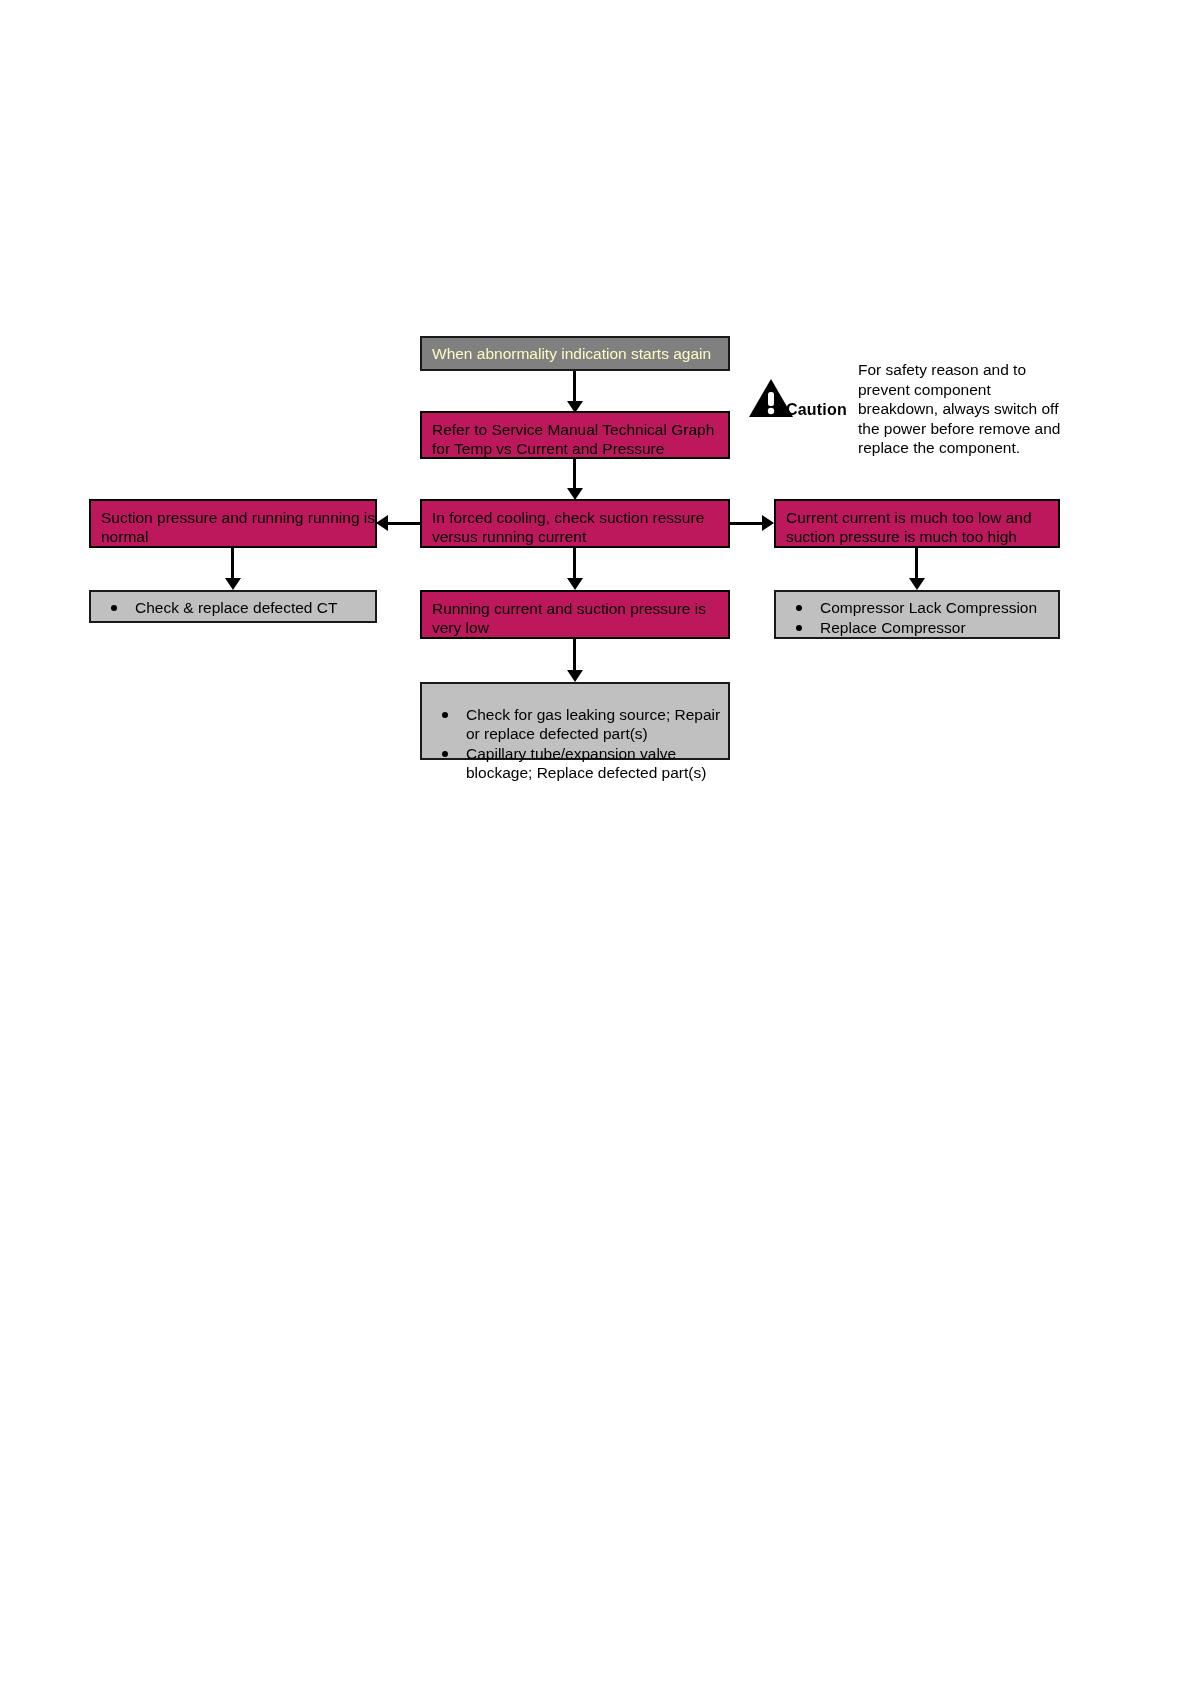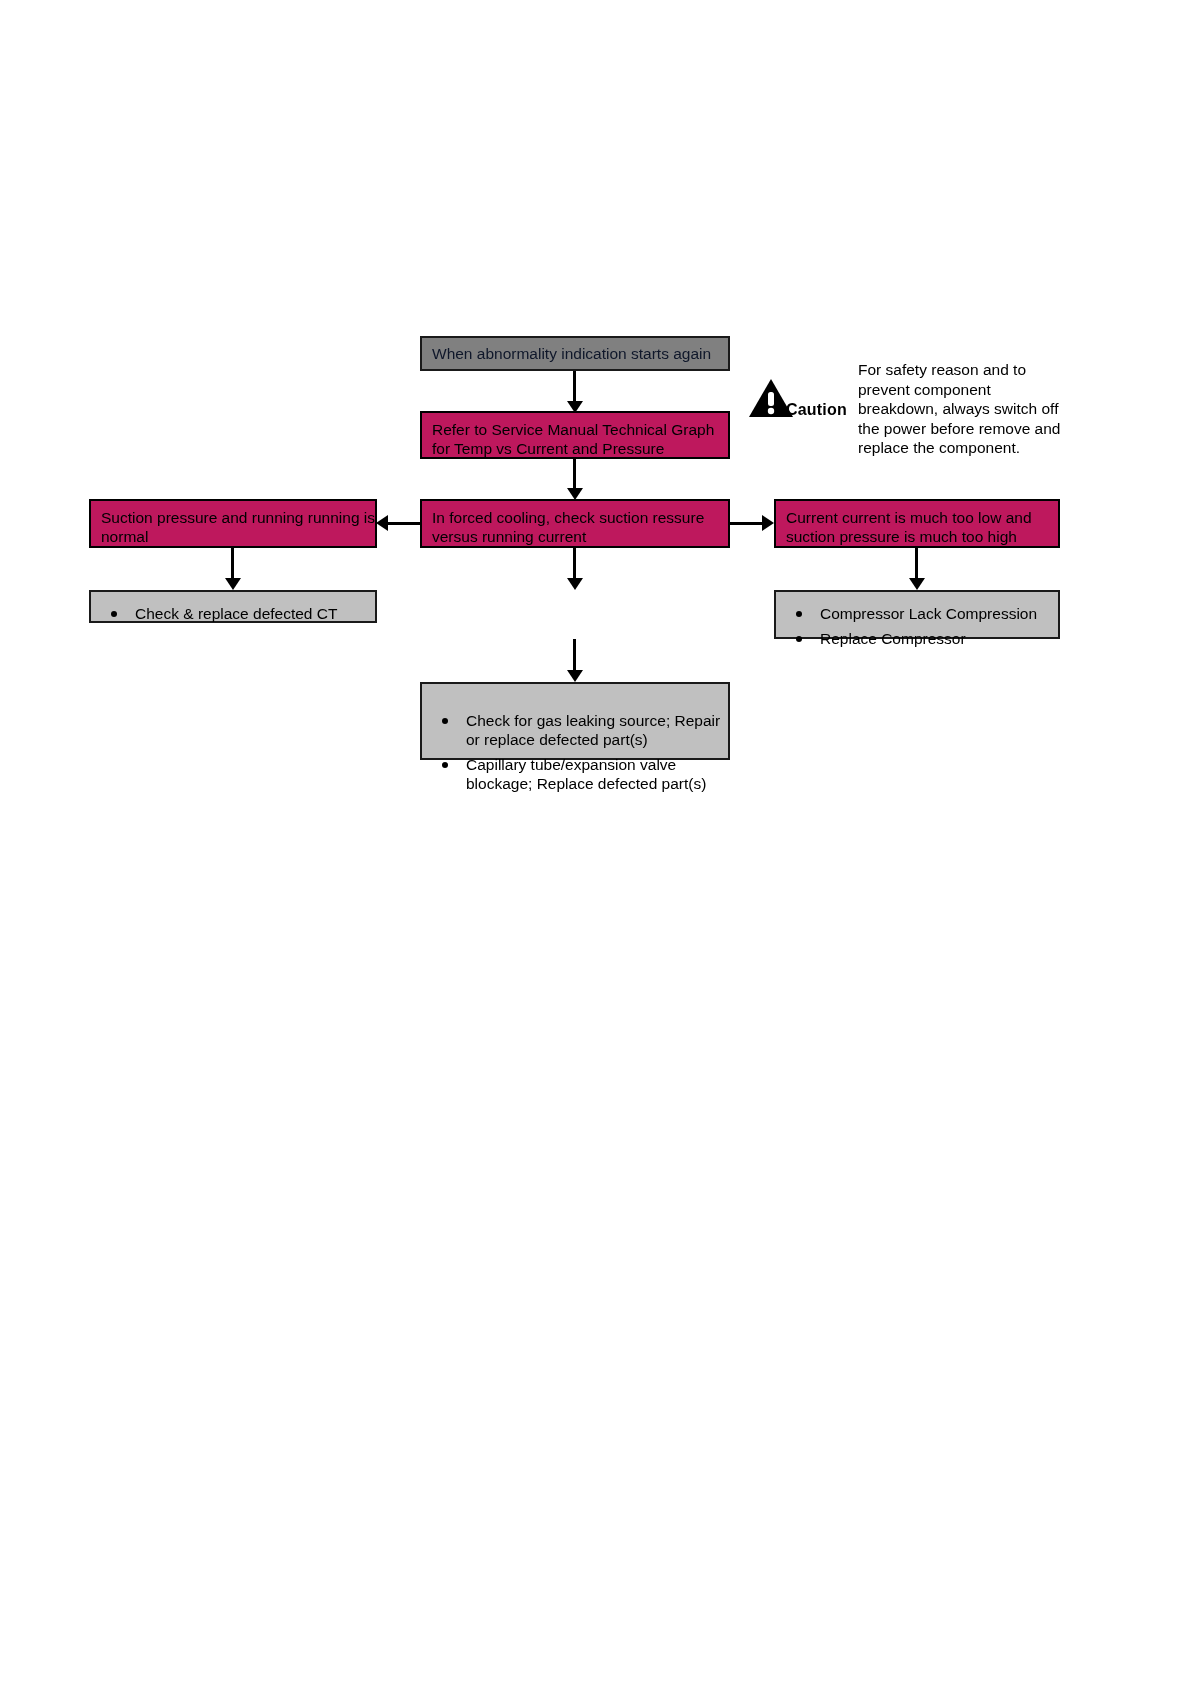--- a/index.html
+++ b/index.html
@@ -27,41 +27,41 @@
     position: absolute;
     box-sizing: border-box;
     border: 2px solid #000000;
     font-size: 15.5px;
     line-height: 19px;
     padding: 7px 9px 7px 10px;
     background: #be185d;
   }
   .node.header {
     background: #808080;
-    color: #0f172a;
+    color: #fef9c3;
     border: 2px solid #1a1a1a;
     padding-top: 6px;
   }
   .node.action {
     background: #c0c0c0;
     color: #000000;
     border: 2px solid #1a1a1a;
   }
   .node .line { display: block; white-space: pre; }
 
   
   ul.bullets {
     margin: 0;
     padding: 0;
     list-style: none;
   }
   ul.bullets li {
     position: relative;
     padding-left: 36px;
-    margin: 6px 0 1px 0;
+    margin: 0 0 1px 0;
     line-height: 19px;
   }
   ul.bullets li .dot {
     position: absolute;
     left: 12px;
     top: 7px;
     width: 6px;
     height: 6px;
     background: #000000;
     border-radius: 50%;
@@ -175,20 +175,24 @@
       <li>
         <span class="dot"></span>
         <span>Check &amp; replace defected CT</span>
       </li>
     </ul>
   </div>
 
   <div class="vline" style="left:573px; top:548px; height:32px;"></div>
   <div class="arrow-down" style="left:567px; top:578px;"></div>
 
+  <div class="node" style="left:420px; top:590px; width:310px; height:49px;">
+    <span class="line">Running current and suction pressure is</span>
+    <span class="line">very low</span>
+  </div>
 
   <div class="vline" style="left:573px; top:639px; height:34px;"></div>
   <div class="arrow-down" style="left:567px; top:670px;"></div>
 
   <div class="node action" style="left:420px; top:682px; width:310px; height:78px; padding:21px 8px;">
     <ul class="bullets">
       <li>
         <span class="dot"></span>
         <span class="line">Check for gas leaking source; Repair</span>
         <span class="line">or replace defected part(s)</span>

